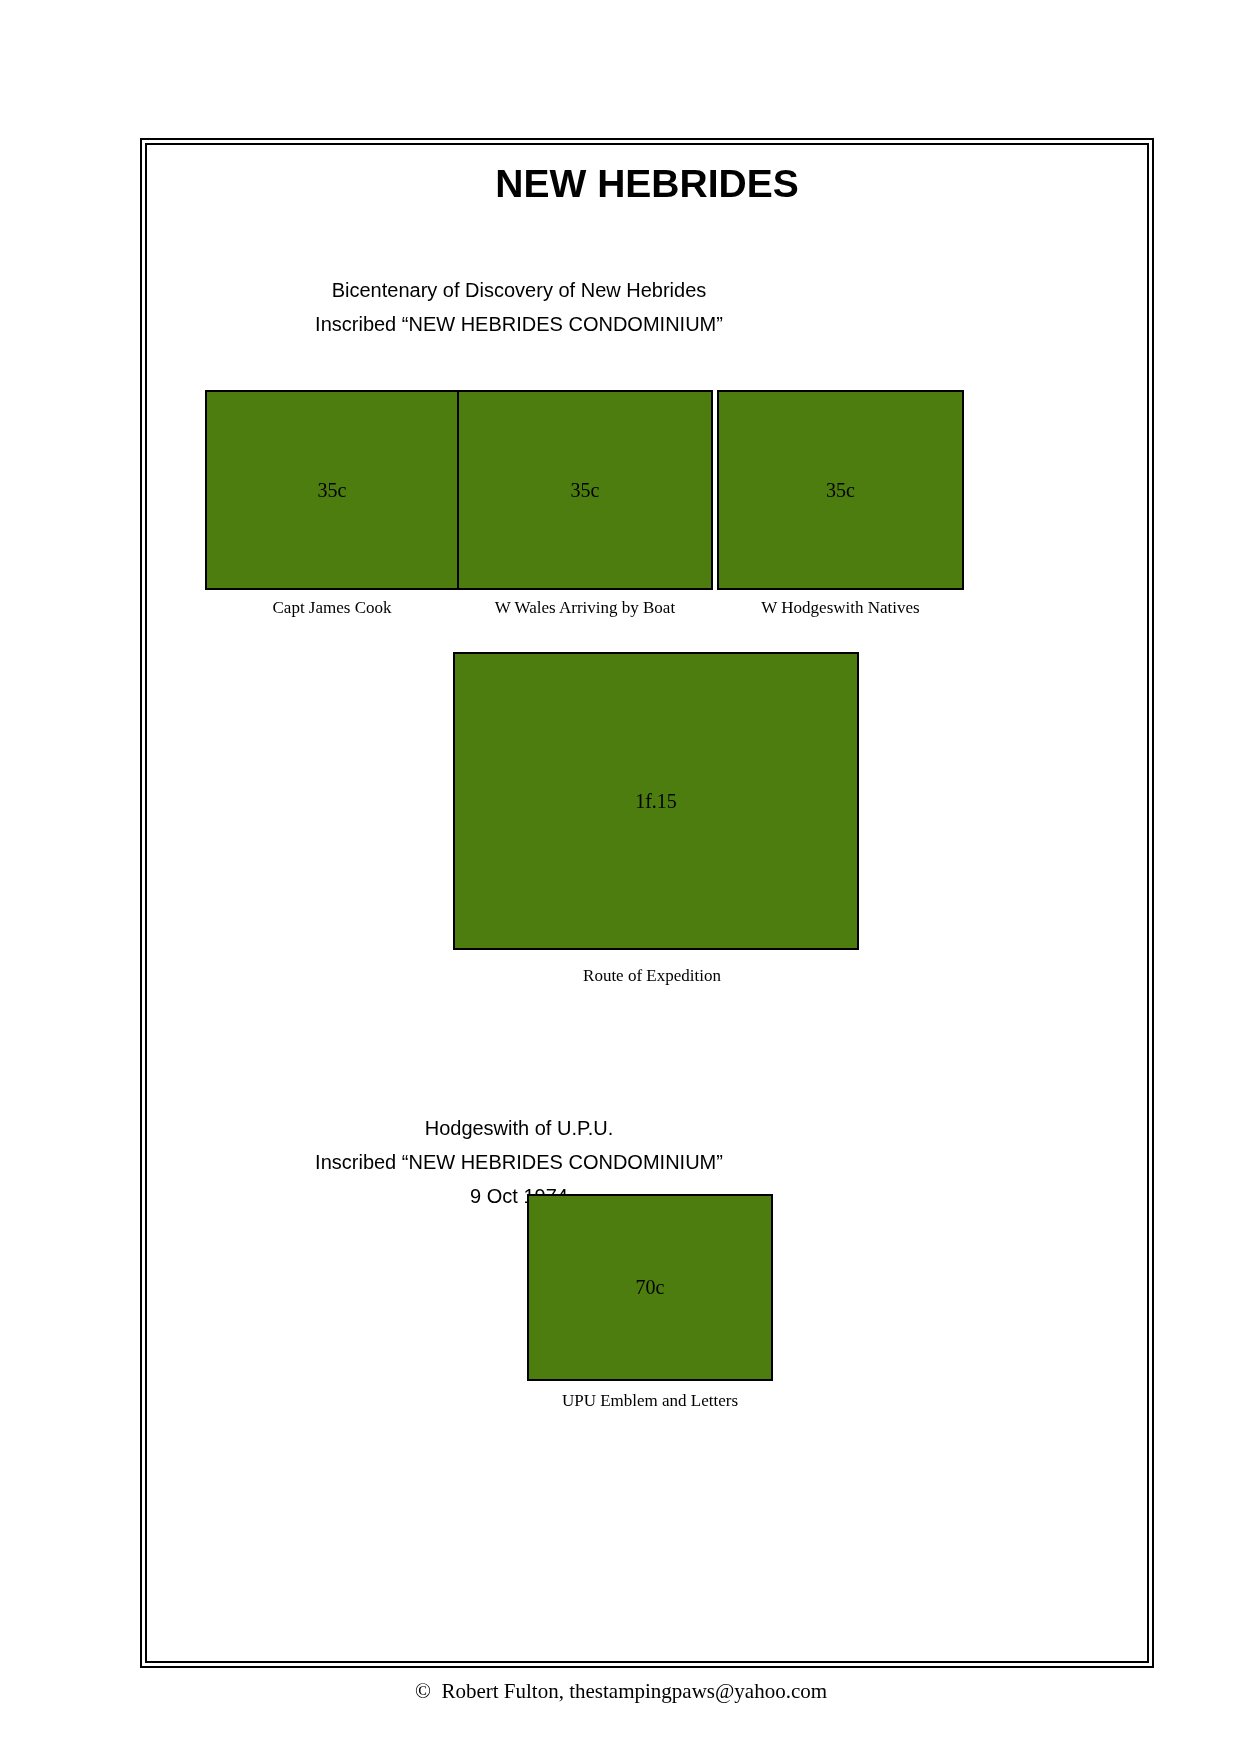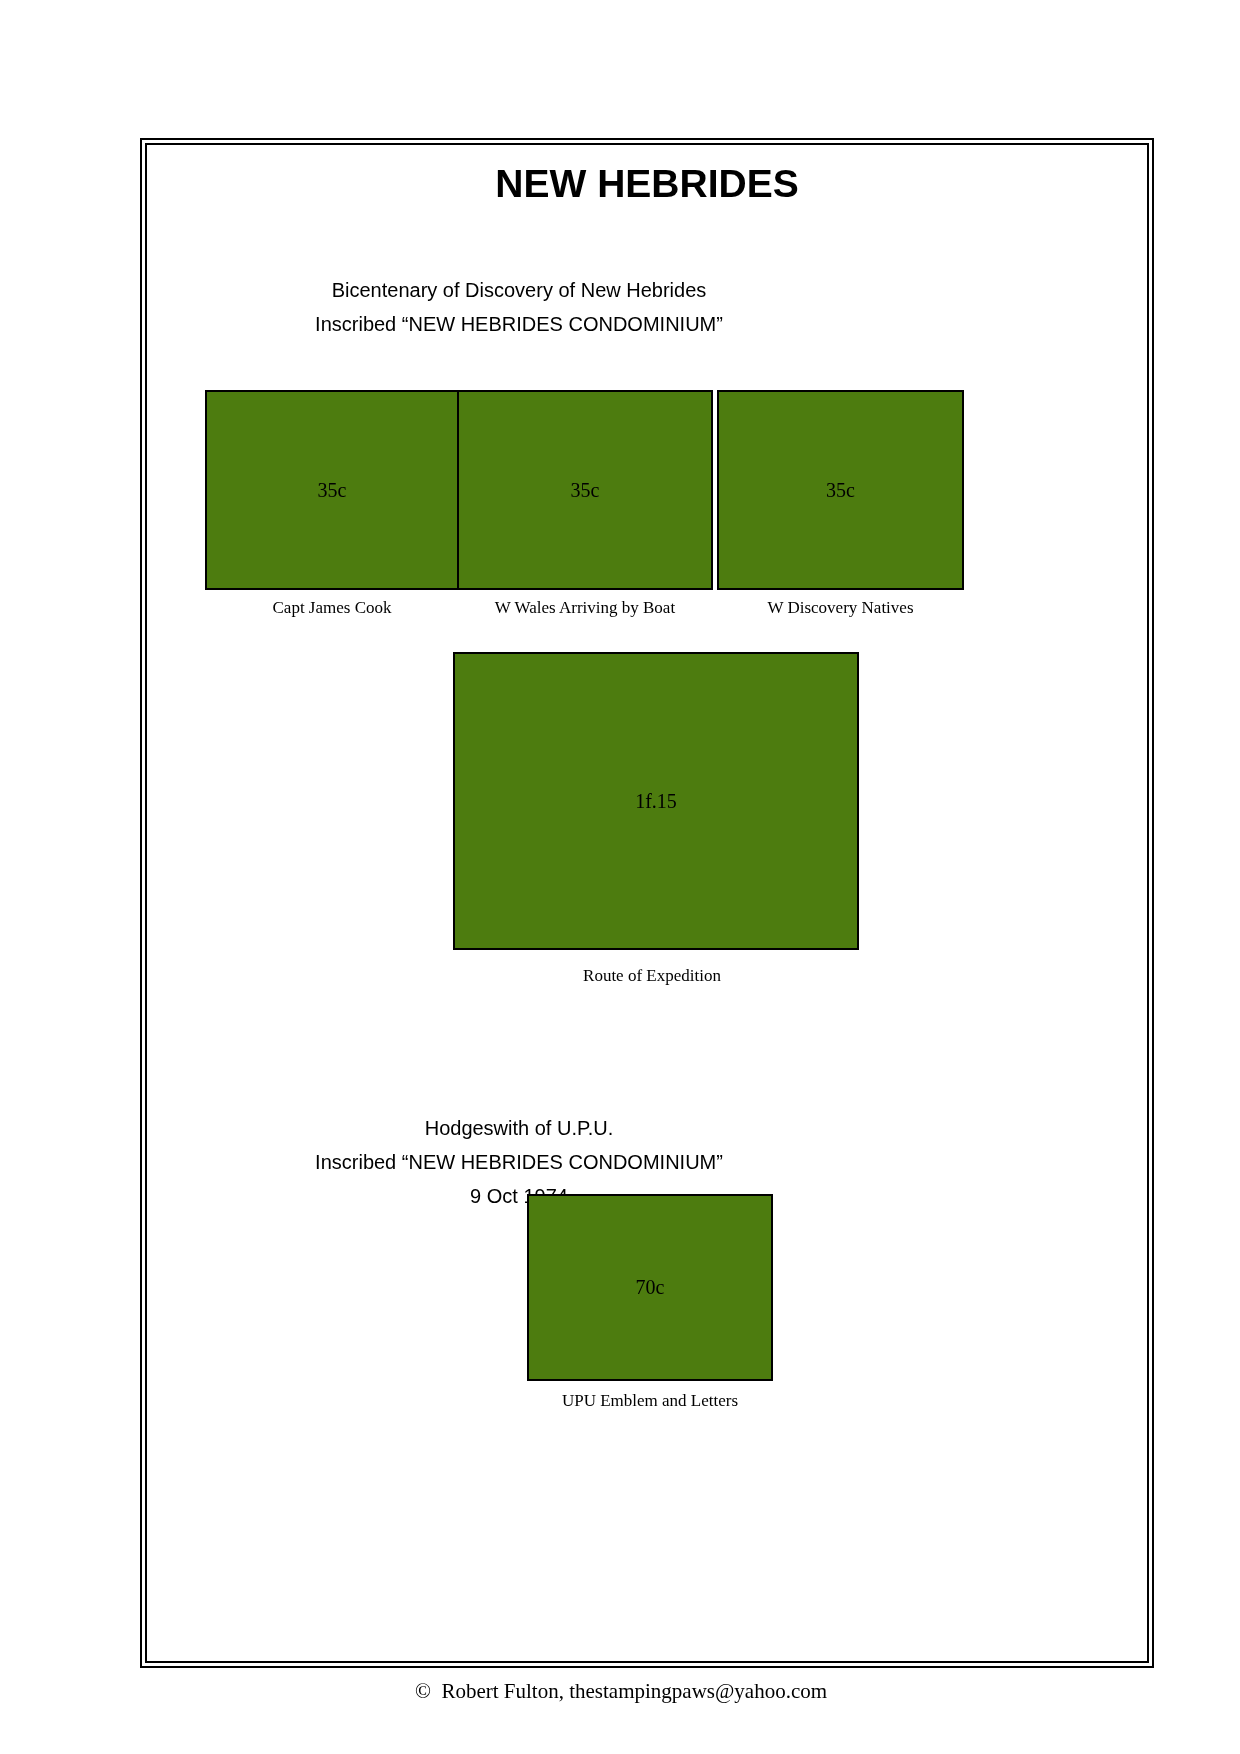--- a/index.html
+++ b/index.html
@@ -80,21 +80,21 @@
 </div>
 <div class="abs stamp-box" style="left:430px; top:363px; width:256px; height:200px;">
   <span>35c</span>
 </div>
 <div class="abs stamp-box" style="left:690px; top:363px; width:247px; height:200px;">
   <span>35c</span>
 </div>
 
 <div class="abs stamp-caption" style="left:178px; top:571px; width:254px;">Capt James Cook</div>
 <div class="abs stamp-caption" style="left:430px; top:571px; width:256px;">W Wales Arriving by Boat</div>
-<div class="abs stamp-caption" style="left:690px; top:571px; width:247px;">W Discovery Natives</div>
+<div class="abs stamp-caption" style="left:690px; top:571px; width:247px;">W Hodgeswith Natives</div>
 
 <div class="abs stamp-box" style="left:426px; top:625px; width:406px; height:298px;">
   <span>1f.15</span>
 </div>
 <div class="abs stamp-caption" style="left:422px; top:939px; width:406px;">Route of Expedition</div>
 
 <div class="abs sec-heading sec-heading-2">
   <div>Hodgeswith of U.P.U.</div>
   <div>Inscribed “NEW HEBRIDES CONDOMINIUM”</div>
   <div>9 Oct 1974</div>

